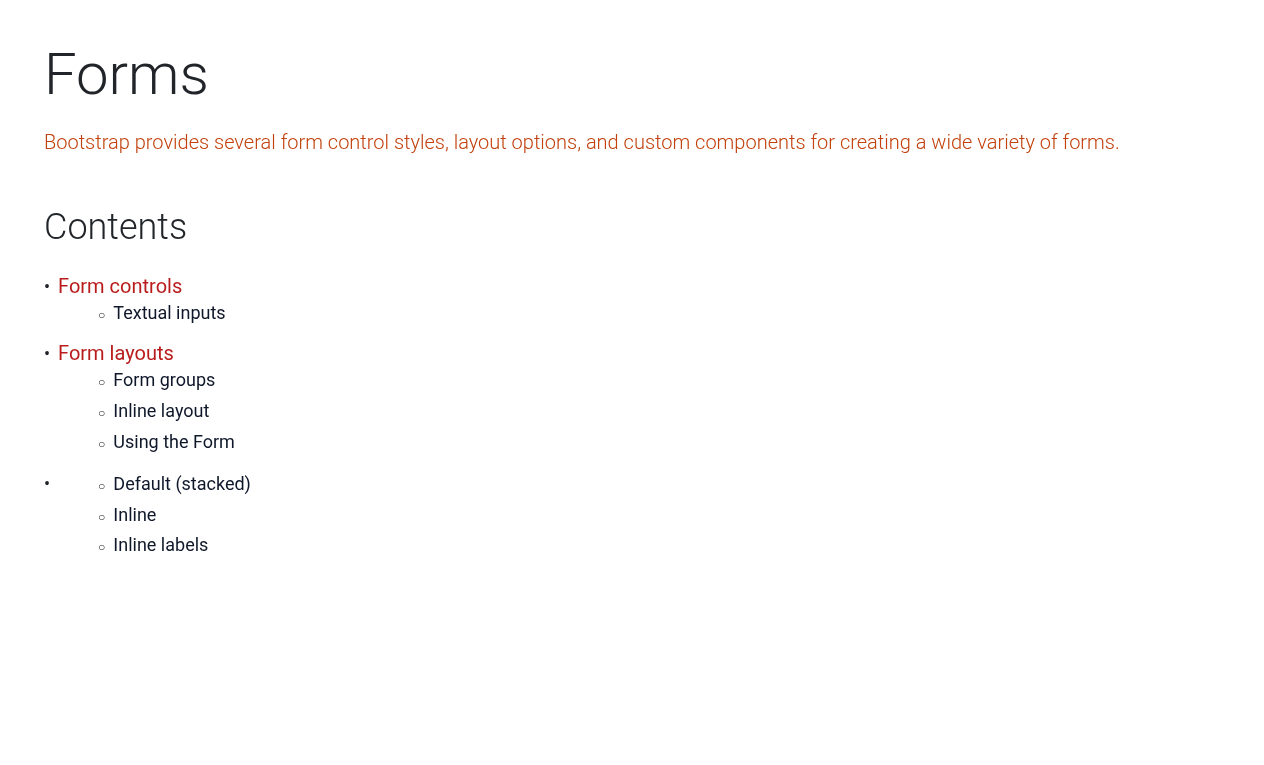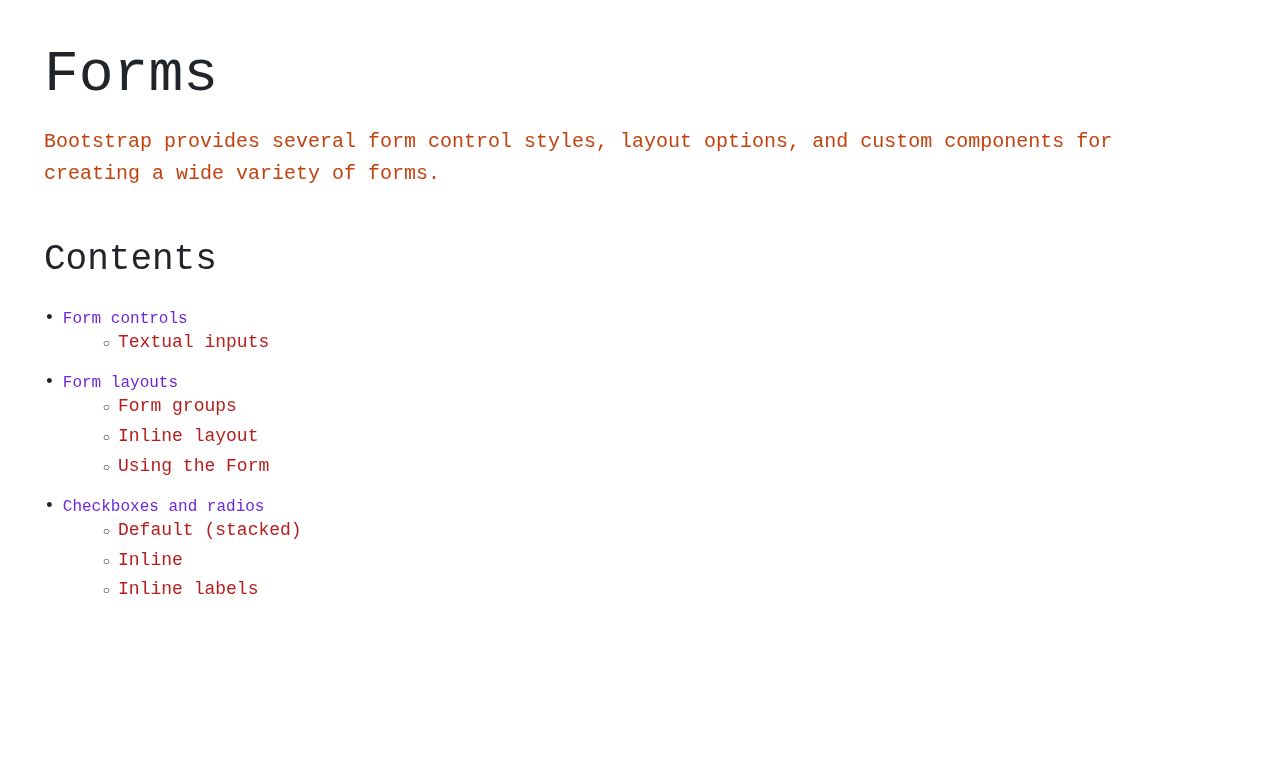--- a/index.html
+++ b/index.html
@@ -1,19 +1,18 @@
 <!DOCTYPE html>
 <html><head>
   <meta charset="utf-8">
   <style>
     * {
       margin: 0;
       padding: 0;
       box-sizing: border-box;
-      font-family: Liberation Mono, monospace;
     }
 
     body {
       font-family: -apple-system, BlinkMacSystemFont, "Segoe UI", Roboto, "Helvetica Neue", Arial, sans-serif;
       background-color: #ffffff;
       color: #333333;
       padding: 40px 44px;
       width: 1264px;
       min-height: 765px;
     }
@@ -64,28 +63,28 @@
     }
 
     .toc-list .bullet-empty {
       font-size: 12px;
       color: #212529;
       flex-shrink: 0;
       line-height: 1.8;
     }
 
     .toc-item-top {
-      font-size: 16px;
-      color: #6d28d9;
+      font-size: 20px;
+      color: #b91c1c;
       text-decoration: none;
     }
 
     .toc-item-sub {
       font-size: 18px;
-      color: #b91c1c;
+      color: #0f172a;
       text-decoration: none;
       text-align: right;
     }
 
     .toc-sublist {
       list-style: none;
       padding-left: 40px;
       margin: 4px 0 4px 0;
     }
 
@@ -138,21 +137,20 @@
           <span class="bullet-empty">○</span>
           <a class="toc-item-sub" href="#using-the-grid">Using the Form</a>
         </li>
       </ul>
     </div>
   </li>
 
   <li class="top-level-item">
     <span class="bullet-filled">•</span>
     <div>
-      <a class="toc-item-top" href="#checkboxes-and-radios">Checkboxes and radios</a>
       <ul class="toc-sublist">
         <li>
           <span class="bullet-empty">○</span>
           <a class="toc-item-sub" href="#default-stacked">Default (stacked)</a>
         </li>
         <li>
           <span class="bullet-empty">○</span>
           <a class="toc-item-sub" href="#inline">Inline</a>
         </li>
         <li>

